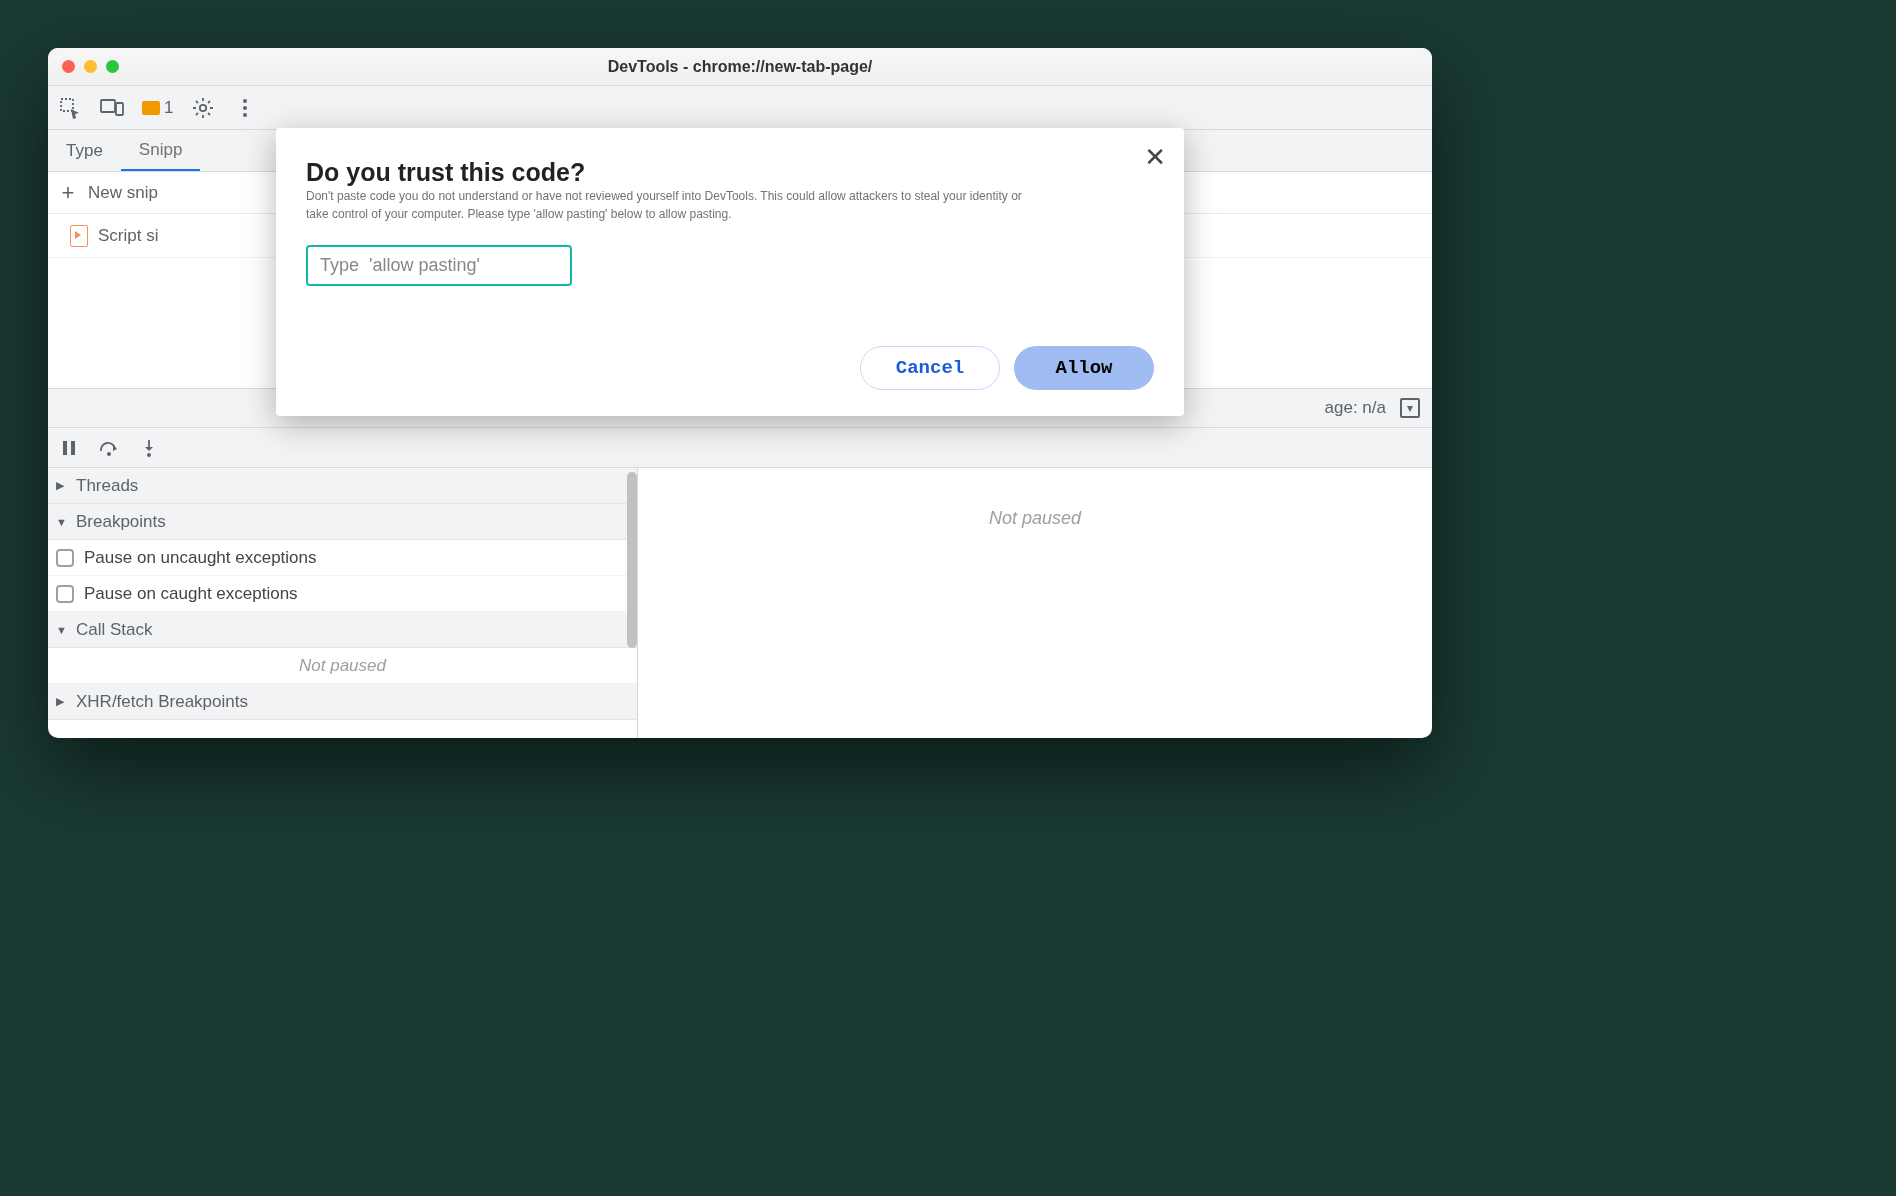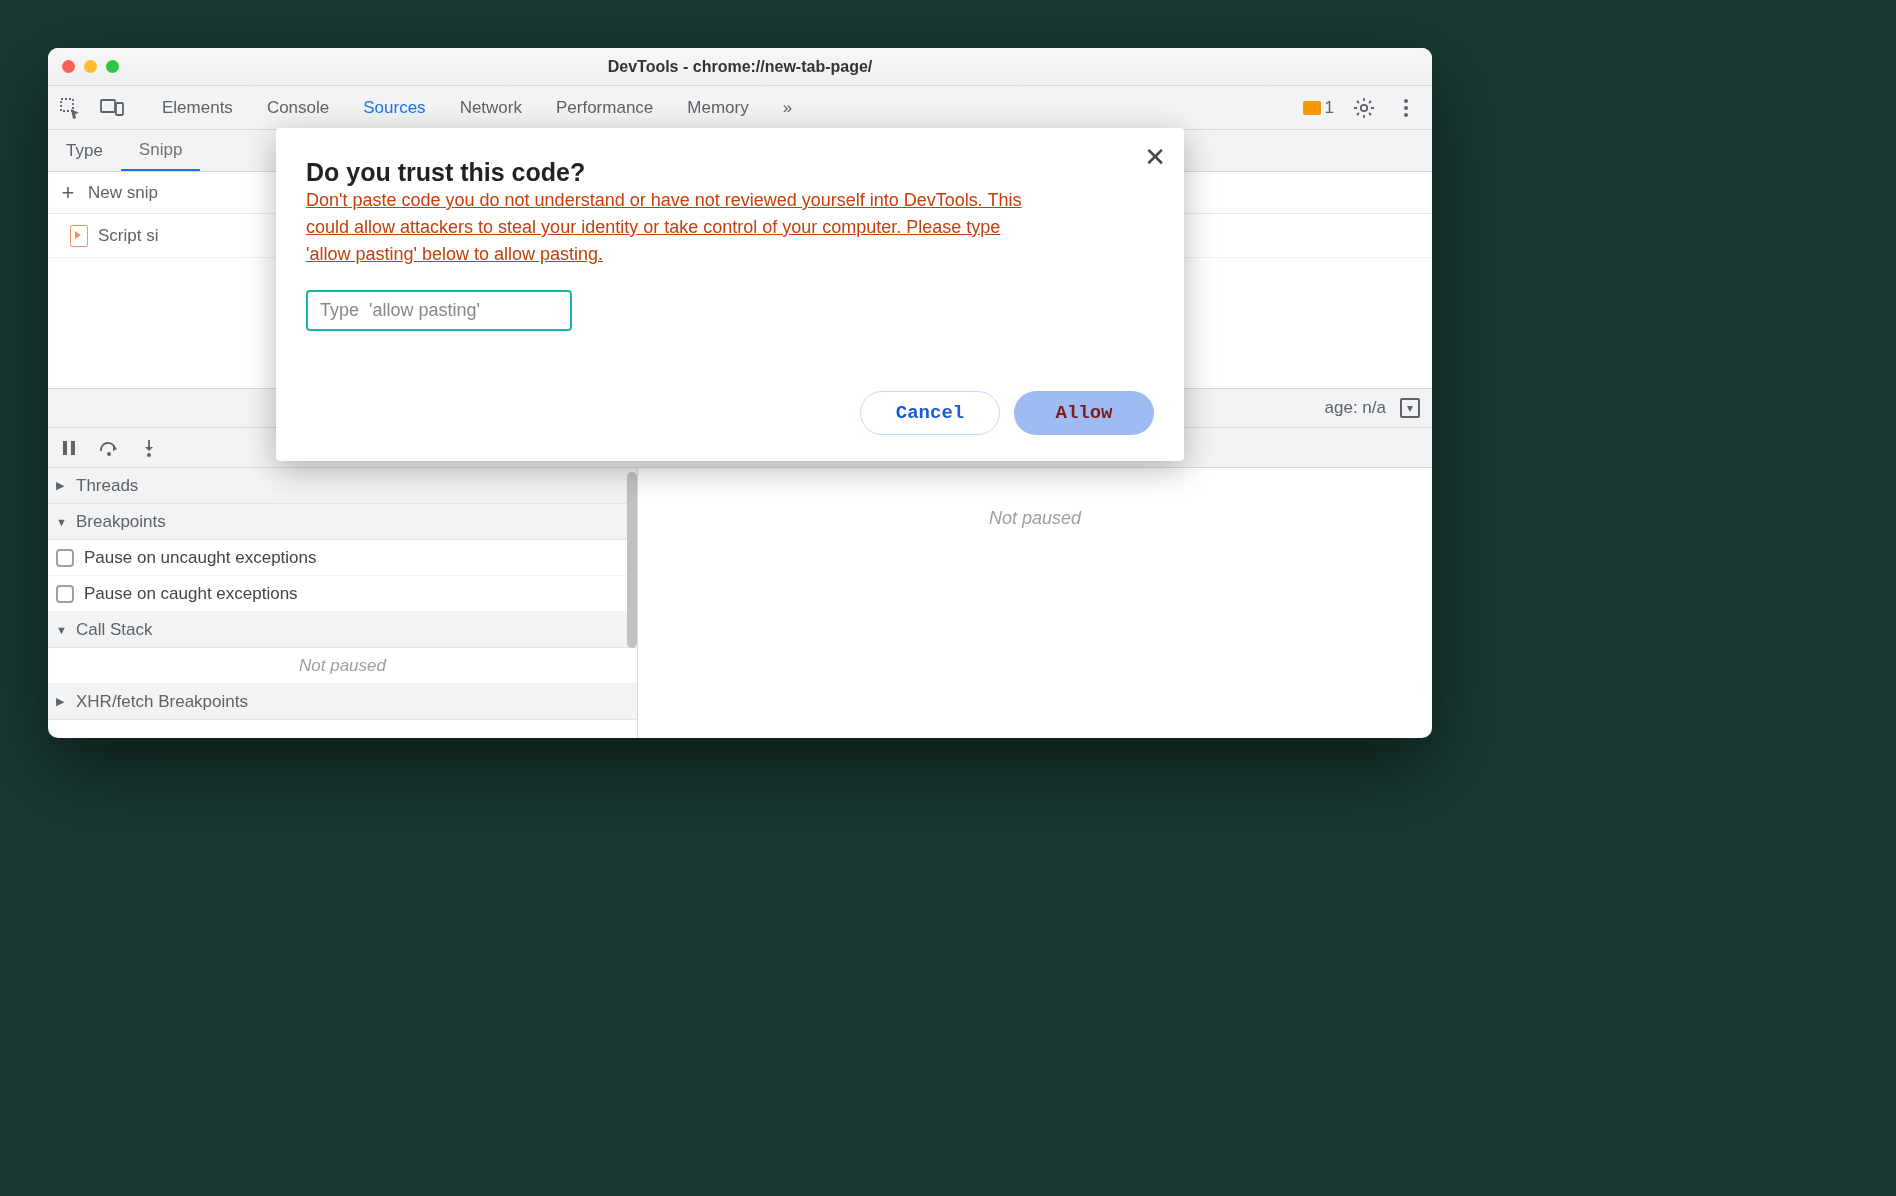--- a/index.html
+++ b/index.html
@@ -225,22 +225,22 @@
     }
     .dialog .close-x {
       position: absolute; top: 14px; right: 18px;
       font-size: 26px; color: #444; cursor: default;
       background: none; border: none;
     }
     .dialog h2 {
       font-size: 25px; font-weight: 700; color: #222;
     }
     .dialog p {
-      font-size: 18px; color: #c2410c; line-height: 1.5;
-      margin-bottom: 22px; max-width: 740px; text-decoration: underline;
+      font-size: 12px; color: #737373; line-height: 1.5;
+      margin-bottom: 22px; max-width: 740px;
     }
     .dialog input[type=text] {
       width: 266px;
       padding: 8px 12px;
       font-size: 18px;
       border: 2px solid #14b8a6;
       border-radius: 4px;
       color: #6d28d9;
     }
     .dialog input::placeholder { color: #888; }
@@ -256,21 +256,21 @@
       border: 1px solid transparent;
       font-family: Liberation Mono, monospace;
     }
     .btn-cancel {
       background: #fff;
       border-color: #c6dafc;
       color: #1a5cd6;
     }
     .btn-allow {
       background: #9ebbf2;
-      color: #7f1d1d;
+      color: #000000;
     }
     
     svg { display: block; }
   </style>
 </head>
 <body>
 
 <div class="window">
 
   <div class="titlebar">
@@ -286,29 +286,20 @@
           <rect x="2" y="2" width="12" height="12" fill="none" stroke="#5f6368" stroke-width="1.8" stroke-dasharray="2 2"></rect>
           <path d="M12 12 L20 16 L16 17 L17 21 L14 22 L13 17 Z" fill="#5f6368"></path>
         </svg>
     </span>
     <span class="tbic">
       <svg width="24" height="22" viewBox="0 0 24 22">
           <rect x="1" y="3" width="14" height="12" fill="none" stroke="#5f6368" stroke-width="1.8" rx="1"></rect>
           <rect x="16" y="6" width="7" height="12" fill="none" stroke="#5f6368" stroke-width="1.8" rx="1"></rect>
         </svg>
     </span>
-    <div class="tabbar">
-      <span class="tab">Elements</span>
-      <span class="tab">Console</span>
-      <span class="tab active">Sources</span>
-      <span class="tab">Network</span>
-      <span class="tab">Performance</span>
-      <span class="tab">Memory</span>
-      <span class="tab">»</span>
-    </div>
     <div class="toolbar-right">
       <span class="warn-badge">
         <span class="warn-icon"></span>
         <span>1</span>
       </span>
       <span class="tbic">
         <svg width="22" height="22" viewBox="0 0 22 22">
             <circle cx="11" cy="11" r="3.2" fill="none" stroke="#5f6368" stroke-width="1.8"></circle>
             <g stroke="#5f6368" stroke-width="1.8">
               <line x1="11" y1="1" x2="11" y2="4"></line>

